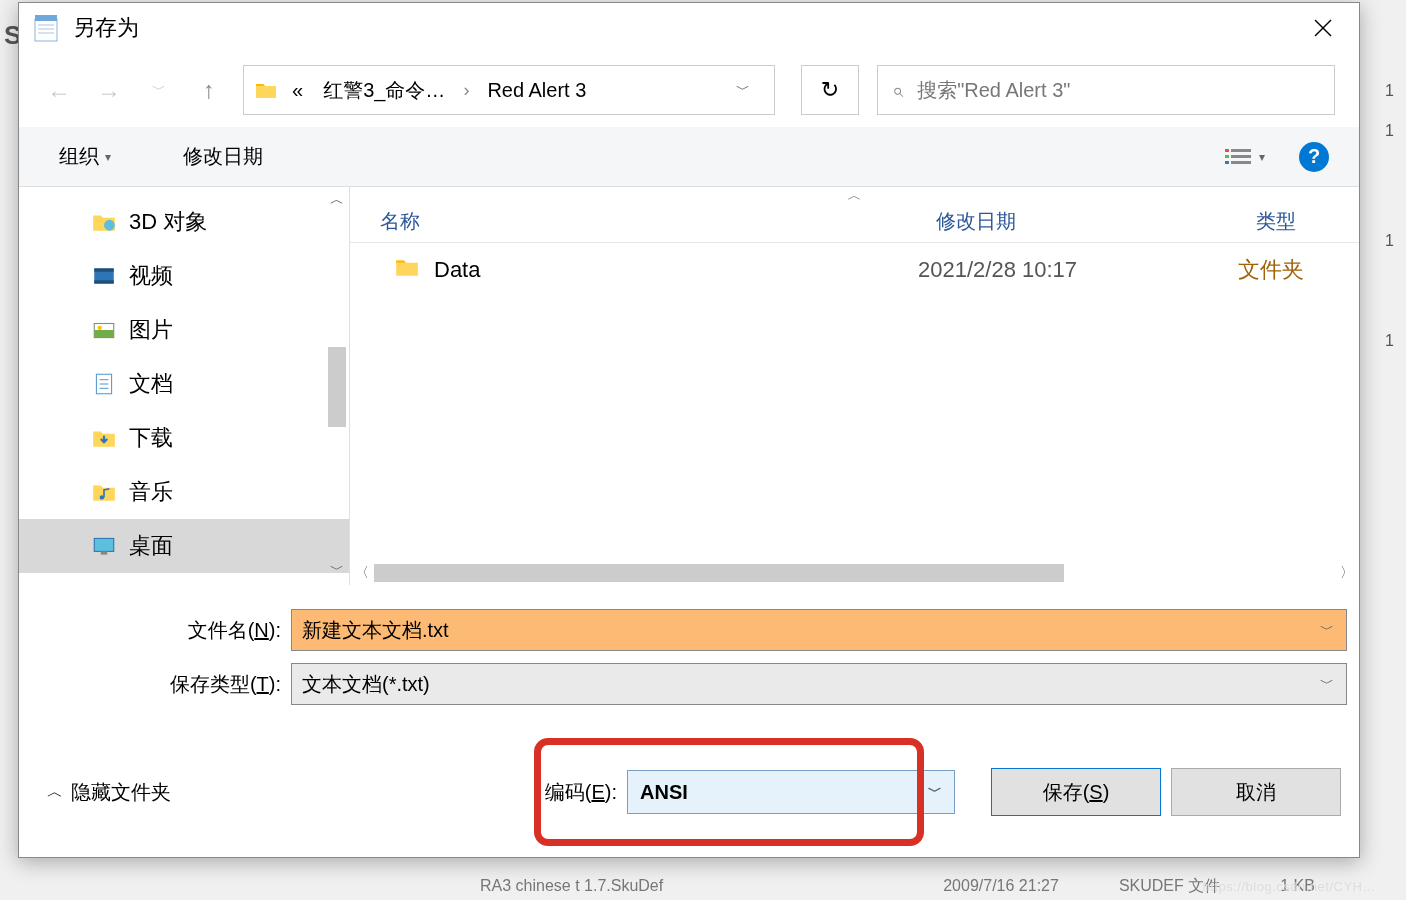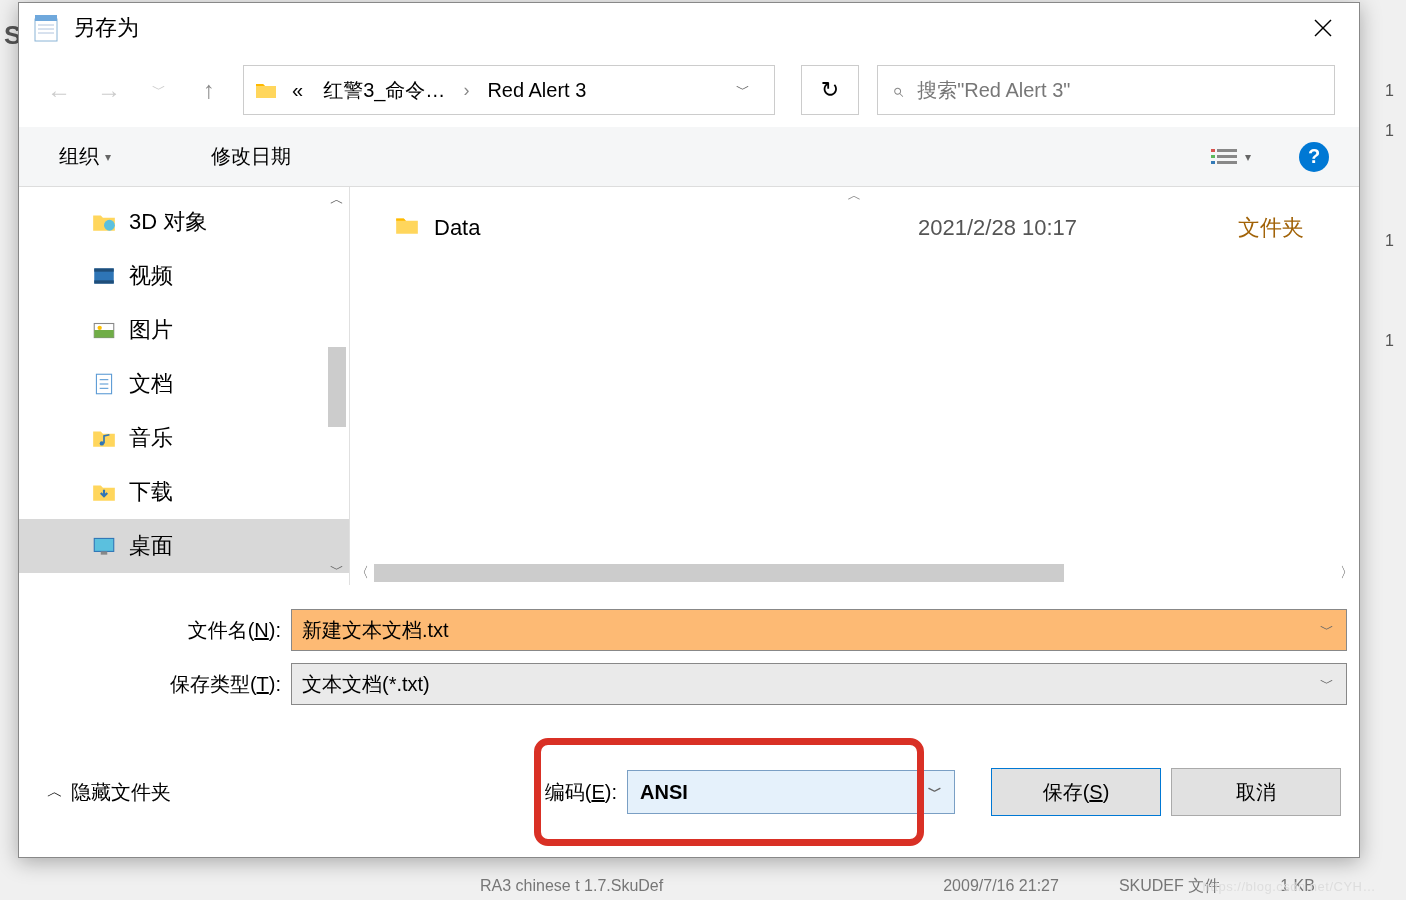--- a/index.html
+++ b/index.html
@@ -24,21 +24,21 @@
     .breadcrumb-box .sep { color: #888; padding: 0 4px; }
     .breadcrumb-box .crumb { font-size: 20px; padding: 4px 6px; }
     .breadcrumb-box .dropdown-arrow { margin-left: auto; color: #666; font-size: 14px; padding: 0 14px; }
     
     .refresh-btn { width: 58px; height: 50px; border: 1px solid #ccc; display: flex; align-items: center; justify-content: center; font-size: 22px; }
     
     .search-box { width: 458px; height: 50px; border: 1px solid #ccc; display: flex; align-items: center; padding: 0 14px; gap: 14px; color: #888; }
     .search-box .search-icon { font-size: 20px; transform: scaleX(-1); }
     .search-box .search-text { font-size: 20px; color: #777; }
     
-    .toolbar { height: 60px; background: #f5f6f7; border-bottom: 1px solid #ddd; display: flex; align-items: center; padding: 0 30px; gap: 20px; }
+    .toolbar { height: 60px; background: #f5f6f7; border-bottom: 1px solid #ddd; display: flex; align-items: center; padding: 0 30px; gap: 6px; }
     .toolbar .tb-btn { font-size: 20px; padding: 6px 10px; display: flex; align-items: center; gap: 6px; }
     .toolbar .tb-btn .caret { font-size: 12px; color: #666; }
     .toolbar .spacer { flex: 1; }
     .toolbar .view-btn { display: flex; align-items: center; gap: 8px; padding: 4px 8px; }
     .toolbar .help-btn { width: 30px; height: 30px; border-radius: 50%; background: #0078d4; color: #fff; display: flex; align-items: center; justify-content: center; font-size: 20px; font-weight: bold; margin-left: 20px; }
     
     .main-area { flex: 1; display: flex; min-height: 0; }
     .sidebar { width: 330px; position: relative; overflow: hidden; }
     .sidebar-inner { padding: 8px 0; }
     .tree-item { display: flex; align-items: center; height: 54px; padding-left: 72px; gap: 12px; font-size: 22px; }
@@ -210,49 +210,54 @@
                 <rect x="5" y="3" width="14" height="18" fill="#fff" stroke="#5b9bd5"></rect>
                 <line x1="8" y1="8" x2="16" y2="8" stroke="#5b9bd5"></line>
                 <line x1="8" y1="12" x2="16" y2="12" stroke="#5b9bd5"></line>
                 <line x1="8" y1="16" x2="16" y2="16" stroke="#5b9bd5"></line>
               </svg></span>
           <span>文档</span>
         </div>
         <div class="tree-item">
           <span class="folder-icon"><svg width="26" height="26" viewBox="0 0 24 24">
                 <path class="folder-svg-yellow" d="M2 6 L9 6 L11 8 L22 8 L22 20 L2 20 Z"></path>
+                <path d="M12 10 L12 16 M9 13 L12 16 L15 13" stroke="#2e75b6" stroke-width="2" fill="none"></path>
+              </svg></span>
+          <span>下载</span>
+        </div>
+        <div class="tree-item">
+          <span class="folder-icon"><svg width="26" height="26" viewBox="0 0 24 24">
+                <path class="folder-svg-yellow" d="M2 6 L9 6 L11 8 L22 8 L22 20 L2 20 Z"></path>
                 <circle cx="10" cy="17" r="2" fill="#2e75b6"></circle>
                 <path d="M12 17 L12 10 L17 9" stroke="#2e75b6" stroke-width="1.5" fill="none"></path>
               </svg></span>
           <span>音乐</span>
-        </div>
-        <div class="tree-item">
-          <span class="folder-icon"><svg width="26" height="26" viewBox="0 0 24 24">
-                <path class="folder-svg-yellow" d="M2 6 L9 6 L11 8 L22 8 L22 20 L2 20 Z"></path>
-                <path d="M12 10 L12 16 M9 13 L12 16 L15 13" stroke="#2e75b6" stroke-width="2" fill="none"></path>
-              </svg></span>
-          <span>下载</span>
         </div>
         <div class="tree-item selected">
           <span class="folder-icon"><svg width="26" height="26" viewBox="0 0 24 24">
                 <rect x="3" y="5" width="18" height="12" fill="#5bc0de" stroke="#2e75b6"></rect>
                 <rect x="9" y="17" width="6" height="3" fill="#888"></rect>
               </svg></span>
           <span>桌面</span>
         </div>
       </div>
       <div class="sidebar-scroll">
         <span class="arrow">︿</span>
         <span class="thumb"></span>
         <span class="arrow">﹀</span>
       </div>
     </div>
 
     <div class="file-area">
       <div class="file-header-sort">︿</div>
+      <div class="file-header">
+        <div class="col col-name">名称</div>
+        <div class="col col-date">修改日期</div>
+        <div class="col col-type">类型</div>
+      </div>
       <div class="file-list">
         <div class="file-row">
           <div class="cell-name">
             <span><svg width="26" height="26" viewBox="0 0 24 24">
                   <path class="folder-svg-yellow" d="M2 6 L9 6 L11 8 L22 8 L22 20 L2 20 Z"></path>
                   <path class="folder-svg-accent" d="M2 6 L9 6 L11 8 L2 8 Z"></path>
                 </svg></span>
             <span>Data</span>
           </div>
           <div class="cell-date">2021/2/28 10:17</div>

